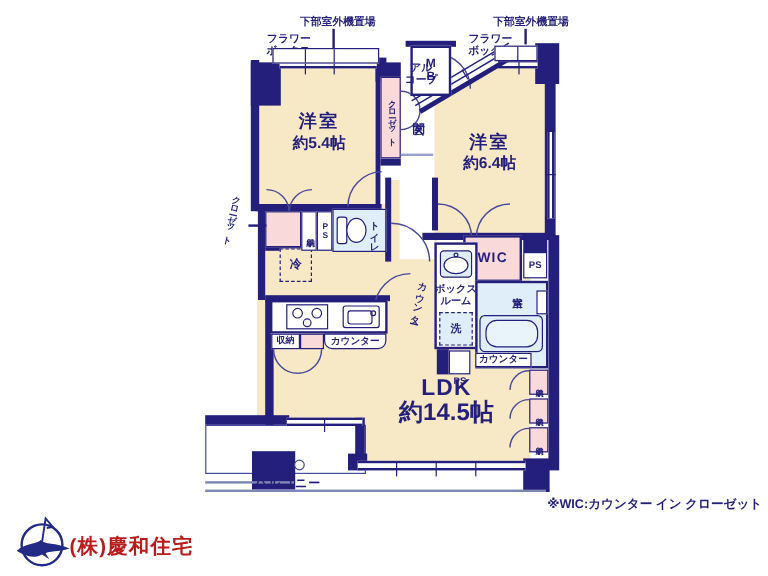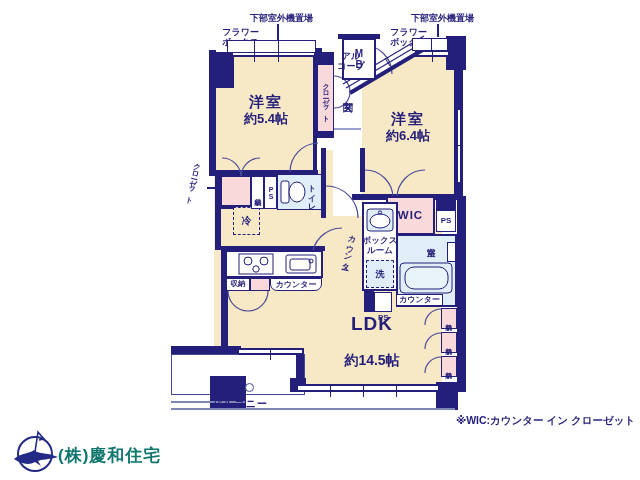--- a/index.html
+++ b/index.html
@@ -193,21 +193,21 @@
 <div class="abs" style="left:245px;top:383px;width:9px;height:9px;border:1.5px solid #434a9b;border-radius:50%;background:#fff;"></div>
 <div class="rail" style="left:171px;top:401px;width:74px;height:2px;"></div>
 <div class="rail" style="left:171px;top:408px;width:284px;height:2px;"></div>
 <div class="gray-line" style="left:334px;top:128px;width:27px;height:1.5px;"></div>
 
 <div class="lbl ctr" style="left:230px;top:93px;width:72px;height:17px;font-size:15px;letter-spacing:2px;">洋室</div>
 <div class="lbl ctr" style="left:228px;top:112px;width:76px;height:15px;font-size:13px;">約5.4帖</div>
 <div class="lbl ctr" style="left:372px;top:110px;width:72px;height:17px;font-size:15px;letter-spacing:2px;">洋室</div>
 <div class="lbl ctr" style="left:370px;top:129px;width:76px;height:15px;font-size:13px;">約6.4帖</div>
 <div class="lbl ctr" style="left:322px;top:313px;width:100px;height:21px;font-size:19px;letter-spacing:1px;">LDK</div>
-<div class="lbl ctr" style="left:322px;top:352px;width:100px;height:16px;font-size:14px;">約14.5帖</div>
+<div class="lbl ctr" style="left:322px;top:336px;width:100px;height:16px;font-size:20px;">約14.5帖</div>
 <div class="lbl v" style="left:342px;top:94px;font-size:10px;height:30px;">玄関</div>
 <div class="lbl ctr" style="left:198px;top:357px;width:84px;height:13px;font-size:10px;letter-spacing:1px;margin-top:40px;">バルコニー</div>
 <div class="lbl v slant" style="left:349px;top:230px;font-size:8px;height:78px;">カウンター</div>
 <div class="lbl v slant" style="left:194px;top:158px;font-size:7.5px;height:66px;">クローゼット</div>
 <div class="tick" style="left:207px;top:187px;width:15px;height:1.5px;"></div>
 
 <div class="lbl" style="left:250px;top:13px;font-size:9px;">下部室外機置場</div>
 <div class="tick" style="left:277px;top:24px;width:1.5px;height:16px;"></div>
 <div class="lbl" style="left:217px;top:27px;width:42px;font-size:9px;text-align:right;">フラワー
 ボックス</div>
@@ -222,13 +222,13 @@
 <div class="tick" style="left:431px;top:39px;width:1px;height:11px;"></div>
 <div class="lbl ctr" style="left:332px;top:51px;width:38px;height:22px;font-size:9px;font-family:Liberation Mono, monospace;">アル
 コープ</div>
 
 <div class="lbl" style="left:456px;top:414px;font-size:10.5px;font-weight:bold;">※WIC:カウンター イン クローゼット</div>
 <svg class="abs" style="left:10px;top:428px;" width="52" height="48" viewBox="0 0 52 48">
   <circle cx="25" cy="26" r="17" fill="none" stroke="#232a85" stroke-width="2"></circle>
   <path d="M25,24 L28,4 L34,11 L29,12" fill="none" stroke="#232a85" stroke-width="1.6"></path>
   <path d="M4,31 C12,24 20,26 24,22 C27,26 36,24 48,29 C38,32 31,31 28,33 L31,38 L25,34 C18,38 10,35 4,31 Z" fill="#232a85"></path>
 </svg>
-<div class="lbl" style="left:58px;top:446px;font-size:17px;color:#0f766e;letter-spacing:1px;">(株)慶和住宅</div>
+<div class="lbl" style="left:58px;top:446px;font-size:17px;color:#b91c1c;letter-spacing:1px;">(株)慶和住宅</div>
 
 </body></html>

